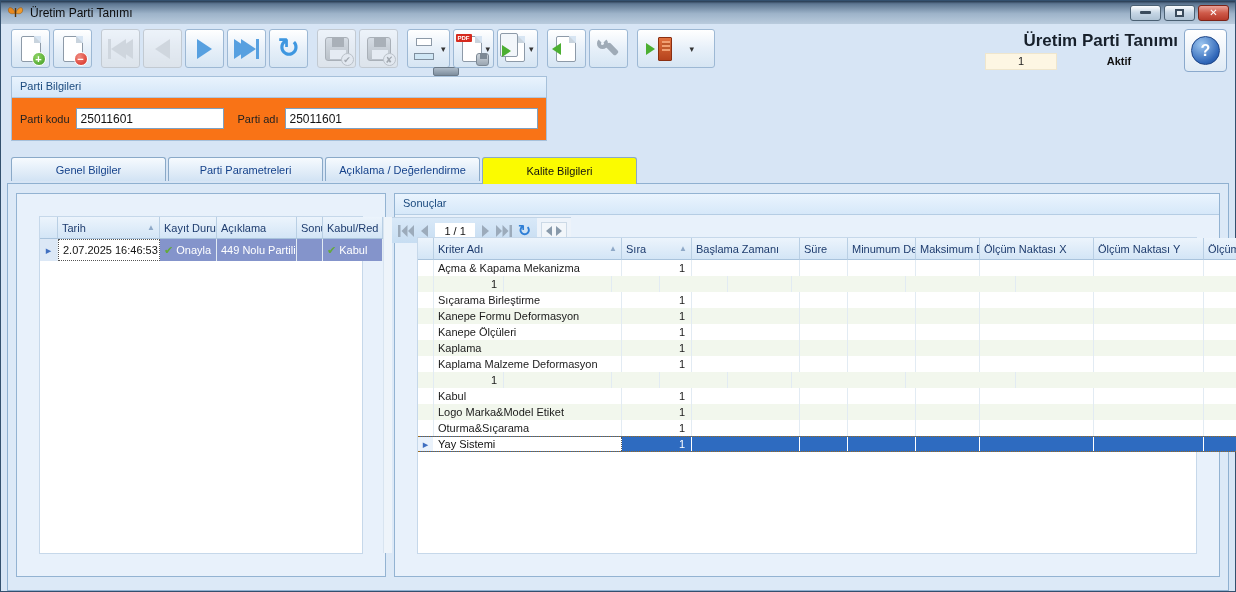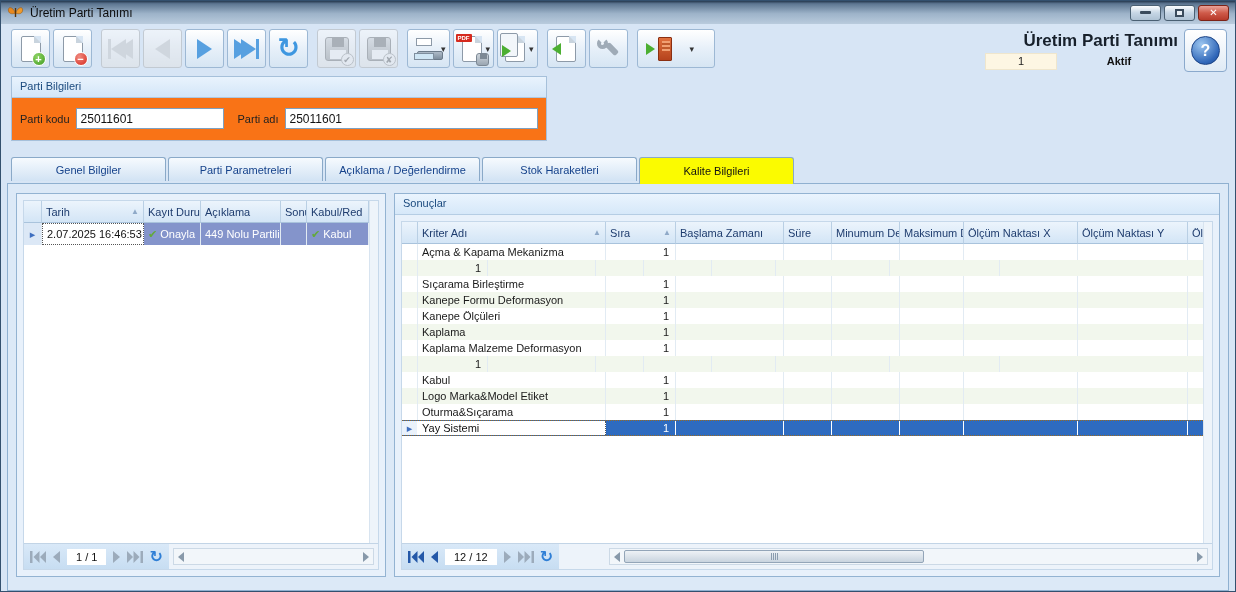--- a/index.html
+++ b/index.html
@@ -75,21 +75,21 @@
   .tabs{display:flex;align-items:flex-start;margin:16px 0 0 10px;position:relative;z-index:3}
   .tab{width:155px;height:24px;margin-right:2px;border:1px solid #8aa9c8;border-bottom:none;border-radius:3px 3px 0 0;background:linear-gradient(180deg,#f6fafe,#d2e3f4);color:#15428b;display:flex;align-items:center;justify-content:center;cursor:default}
   .tab.active{height:27px;background:#fbfb00;color:#111;font-weight:normal;border-color:#8aa9c8}
 
   
   .content{flex:1;margin:-1px 6px 0 6px;border:1px solid #8fb0d0;background:#dce9f7;display:flex;padding:9px 8px 13px;gap:8px;min-height:0}
   .panel{border:1px solid #93b3d2;background:#e8f1fb;display:flex;flex-direction:column;min-height:0}
   .panel.left{width:370px;flex:0 0 auto}
   .panel.right{flex:1;min-width:0}
   .ph{height:21px;background:linear-gradient(180deg,#eaf4fe,#d6e8f9);border-bottom:1px solid #b5cde4;color:#1b4a7e;padding:3px 8px;flex:0 0 auto}
-  .pbody{flex:1;margin:6px;background:#fff;border:1px solid #c6d8ea;display:flex;flex-direction:column;min-height:0;position:relative}
+  .pbody{flex:1;margin:22px;background:#fff;border:1px solid #c6d8ea;display:flex;flex-direction:row;min-height:0;position:relative}
   .gridwrap{flex:1;display:flex;min-height:0}
   .gridcols{flex:1;display:flex;flex-direction:column;min-width:0}
   .vscroll{width:9px;background:#eef4fa;border-left:1px solid #d8e4f0;flex:0 0 auto}
 
   .trow,.throw{display:flex;flex:0 0 auto}
   .throw{height:22px}
   .hc{background:linear-gradient(180deg,#ecf4fc,#d3e5f6);border-right:1px solid #b9cfe4;border-bottom:1px solid #a9c3dc;color:#1e3c6e;display:flex;align-items:center;padding:0 4px;overflow:hidden;white-space:nowrap}
   .hc .sort{margin-left:auto;font-size:8px;color:#8fa9c8}
   .cell{display:flex;align-items:center;padding:0 4px;overflow:hidden;white-space:nowrap;border-right:1px solid #e2ebf3}
   .ind{justify-content:center;padding:0}
@@ -284,21 +284,20 @@
       <input class="tinput kodu" value="25011601" style="">
       <label>Parti adı</label>
       <input class="tinput adi" value="25011601" style="">
     </div>
   </div>
 
   <div class="tabs">
     <div class="tab">Genel Bilgiler</div>
     <div class="tab">Parti Parametreleri</div>
     <div class="tab">Açıklama / Değerlendirme</div>
-    <div class="tab">Stok Haraketleri</div>
     <div class="tab active">Kalite Bilgileri</div>
   </div>
 
   <div class="content">
 
     <div class="panel left">
       <div class="pbody">
         <div class="gridwrap">
           <div class="gridcols">
             <div class="throw">

